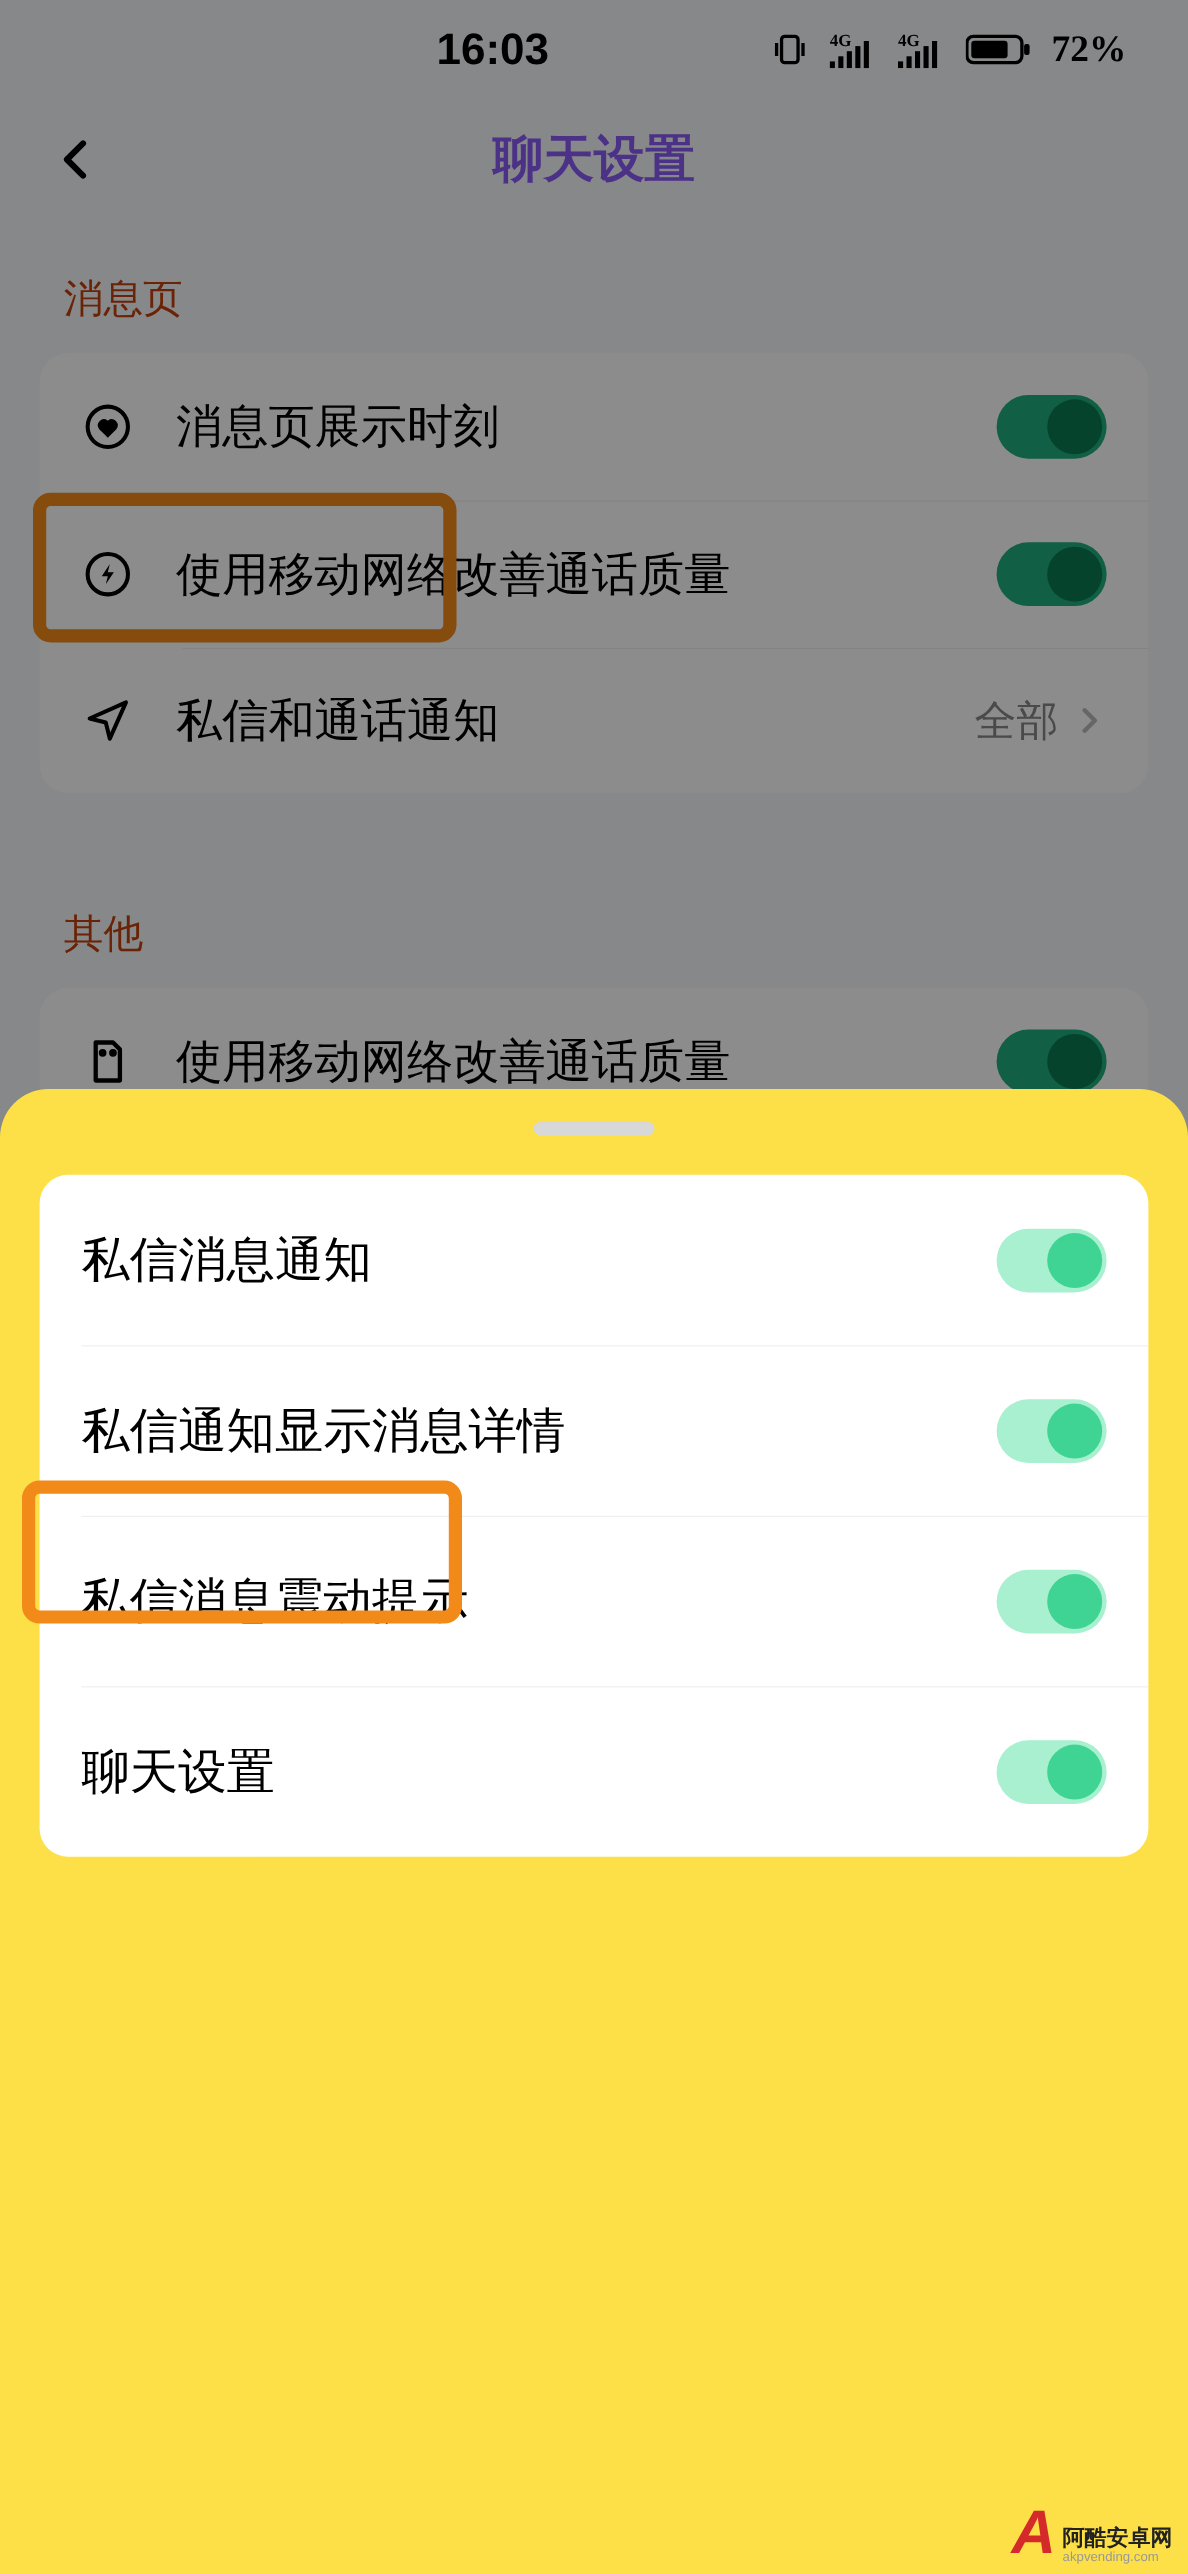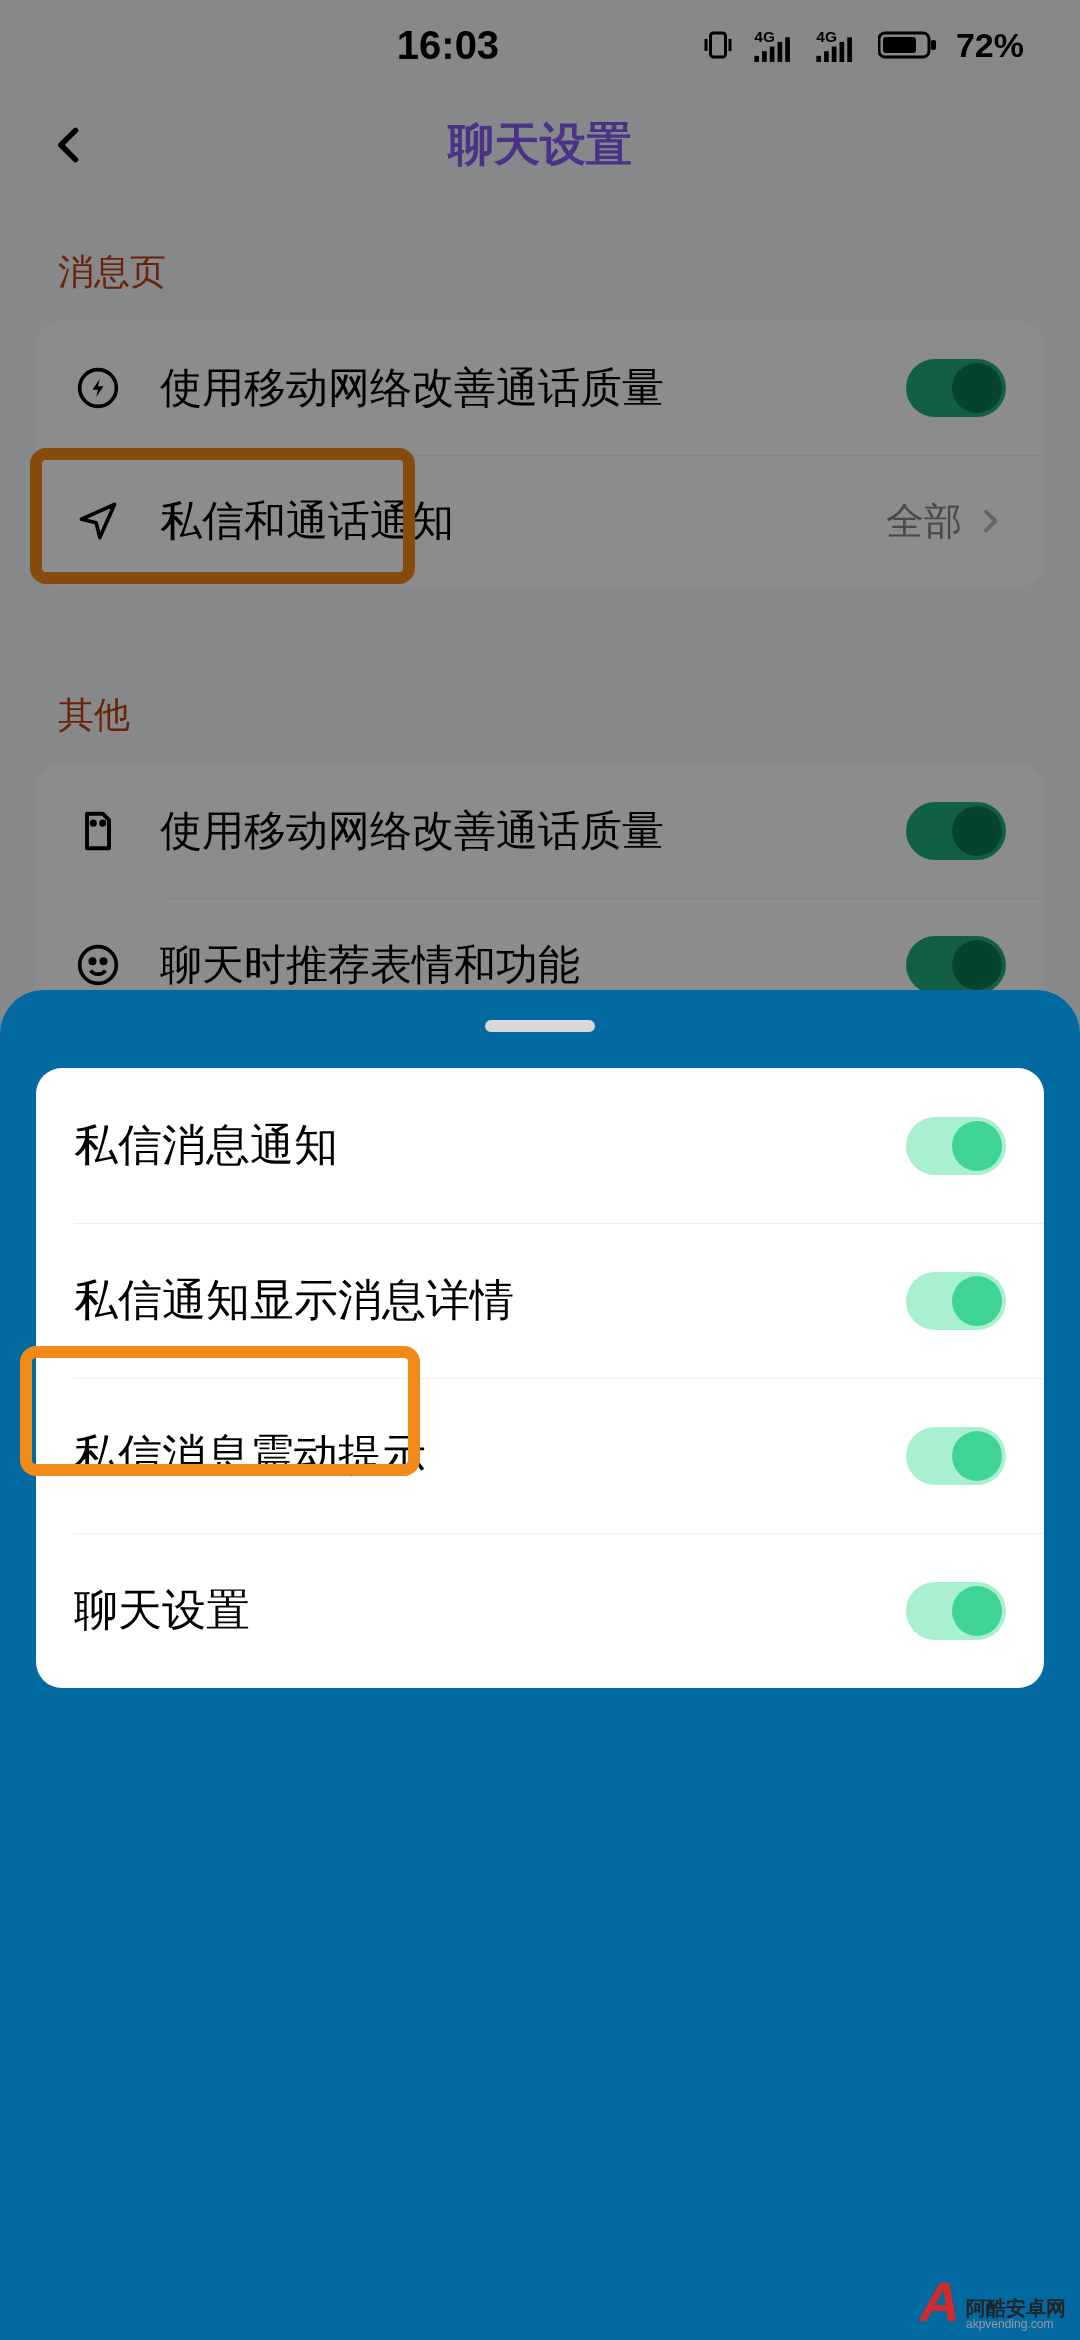--- a/index.html
+++ b/index.html
@@ -17,21 +17,21 @@
     }
 
     
     .status-bar {
       height: 90px;
       display: flex; align-items: center; justify-content: flex-end;
       padding: 0 56px;
       font-size: 40px; font-weight: 600; color: #000;
     }
     .status-left { flex: 1; text-align: center; padding-left:140px;}
-    .status-right { display: flex; align-items: center; gap: 18px; font-size: 34px; }
+    .status-right { display: flex; align-items: center; gap: 18px; font-size: 34px; font-family: Liberation Serif, serif; }
     .status-right svg { display:block; }
 
     
     .nav-header {
       height: 110px;
       display: flex; align-items: center;
       padding: 0 40px;
       position: relative;
     }
     .back-btn {
@@ -94,21 +94,21 @@
     
     .hl {
       position:absolute; border:12px solid #f28a1a; border-radius:16px;
       pointer-events:none;
     }
 
     
     .sheet {
       position:absolute; left:0; right:0; bottom:0;
       height:1350px;
-      background:#0369a1;
+      background:#fde047;
       border-top-left-radius:44px; border-top-right-radius:44px;
       padding-top:30px;
       z-index:10;
     }
     .sheet-handle {
       width:110px; height:12px; background:#d8d8d8; border-radius:10px;
       margin: 0 auto 36px;
     }
     .sheet .card { margin-bottom: 0; }
     .sheet .row { padding: 48px 38px; }
@@ -173,20 +173,30 @@
     </div>
     <div class="nav-title">聊天设置</div>
   </div>
 
   <div class="section-header">消息页</div>
   <div class="card">
     <div class="row">
       <span class="row-icon">
         <svg width="44" height="44" viewBox="0 0 24 24" fill="none" stroke="#000" stroke-width="2">
             <circle cx="12" cy="12" r="10"></circle>
+            <path d="M12 16l-3.5-3.5a2 2 0 012.8-2.8l.7.7.7-.7a2 2 0 012.8 2.8L12 16z" fill="#000"></path>
+          </svg>
+      </span>
+      <span class="row-label">消息页展示时刻</span>
+      <span class="toggle dark-on"></span>
+    </div>
+    <div class="row">
+      <span class="row-icon">
+        <svg width="44" height="44" viewBox="0 0 24 24" fill="none" stroke="#000" stroke-width="2">
+            <circle cx="12" cy="12" r="10"></circle>
             <path d="M13 7l-4 6h3l-1 4 4-6h-3l1-4z" fill="#000" stroke="none"></path>
           </svg>
       </span>
       <span class="row-label">使用移动网络改善通话质量</span>
       <span class="toggle dark-on"></span>
     </div>
     <div class="row">
       <span class="row-icon">
         <svg width="44" height="44" viewBox="0 0 24 24" fill="none" stroke="#000" stroke-width="2" stroke-linejoin="round">
             <path d="M3 11l18-8-8 18-2-8-8-2z"></path>

